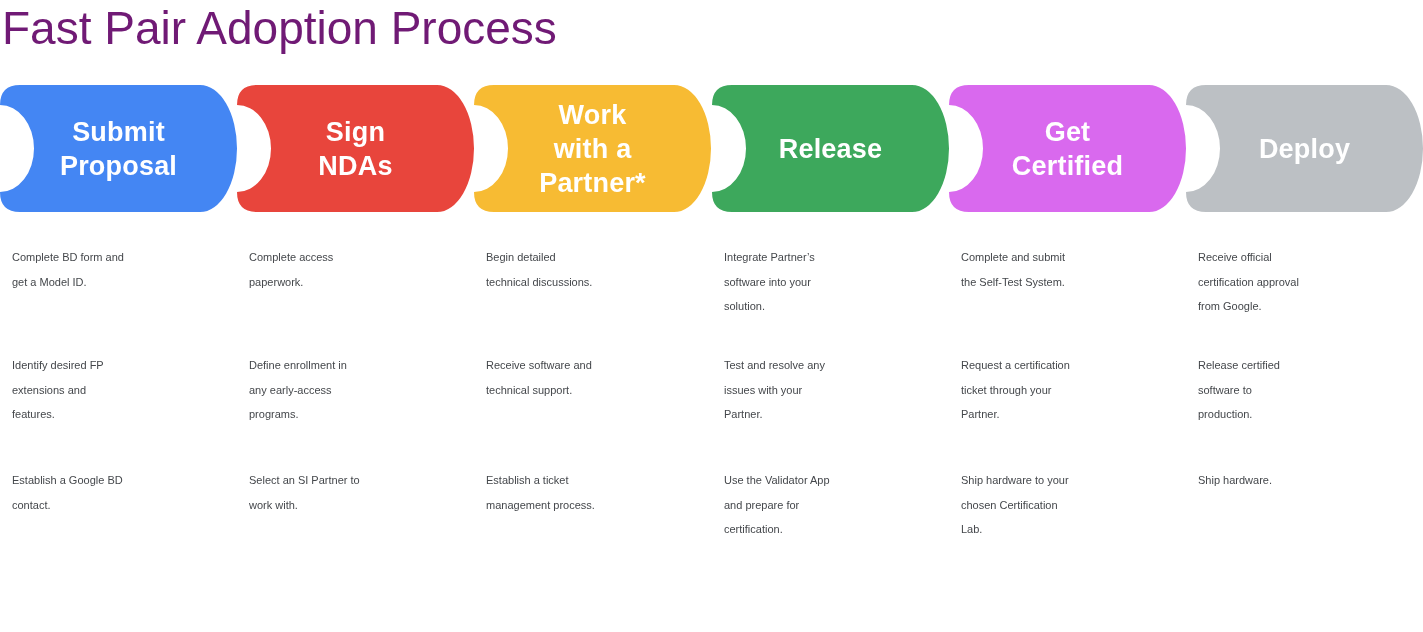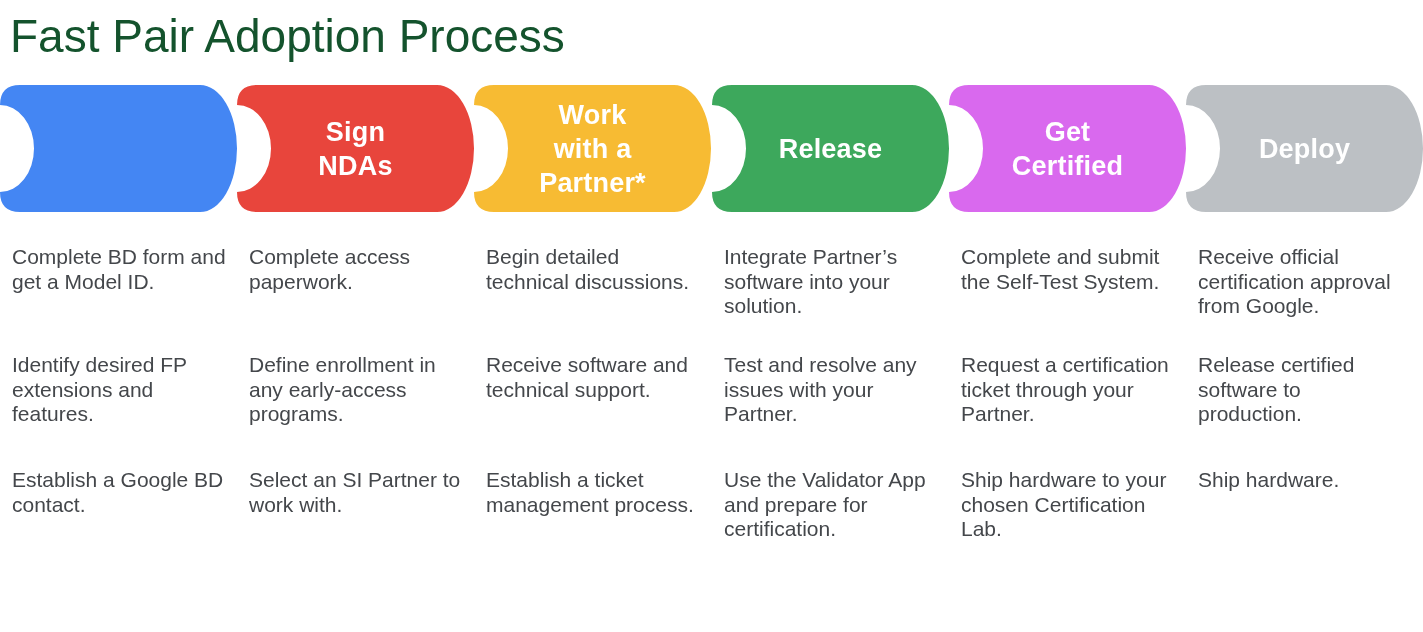--- a/index.html
+++ b/index.html
@@ -3,41 +3,41 @@
 <meta charset="utf-8">
 <style>
   html, body { margin:0; padding:0; background:#ffffff; }
   body {
     width:1423px; height:632px; overflow:hidden;
     font-family:"Liberation Sans","DejaVu Sans",sans-serif;
   }
   .canvas { position:relative; width:1423px; height:632px; background:#ffffff; }
 
   .page-title {
-    position:absolute; top:2px; left:2px; margin:8px;
+    position:absolute; top:2px; left:2px; margin:0;
     font-size:46px; line-height:52px; font-weight:400;
-    color:#14532d; letter-spacing:0px;
+    color:#701a75; letter-spacing:0px;
   }
 
   .col { position:absolute; top:85px; width:237px; height:547px; }
   .c1{left:0px} .c2{left:237px} .c3{left:474px} .c4{left:712px} .c5{left:949px} .c6{left:1186px}
 
   .chev { position:absolute; top:0; left:0; display:block; }
 
   .step-title {
     position:absolute; top:0; left:0; right:0; height:127px;
     display:flex; align-items:center; justify-content:center;
     text-align:center; color:#ffffff;
     font-size:27px; line-height:34px; font-weight:700;
     letter-spacing:0.2px; white-space:pre-line;
   }
 
   .item {
     position:absolute; left:12px; width:219px;
-    font-size:21px; line-height:24.5px; color:#44474b;
+    font-size:11px; line-height:24.5px; color:#44474b;
     white-space:pre-line;
   }
   .r1 { top:160px; }
   .r2 { top:268px; }
   .r3 { top:383px; }
 
   .footnote {
     position:absolute; left:10px; top:578px; width:740px;
     font-size:18px; line-height:24.5px; color:#44474b;
     white-space:pre-line;
@@ -47,20 +47,22 @@
 <body>
 
 <div class="canvas">
 
   <h1 class="page-title">Fast Pair Adoption Process</h1>
 
   <div class="col c1">
     <svg class="chev" width="237" height="127" viewBox="0 0 237 127">
       <path d="M 0,20 Q 0,0 20,0 L 200,0 A 37,63.5 0 0 1 200,127 L 20,127 Q 0,127 0,107 A 34,43.5 0 0 0 0,20 Z" fill="#4486F3"></path>
     </svg>
+    <div class="step-title">Submit
+Proposal</div>
     <div class="item r1">Complete BD form and
 get a Model ID.</div>
     <div class="item r2">Identify desired FP
 extensions and
 features.</div>
     <div class="item r3">Establish a Google BD
 contact.</div>
   </div>
 
   <div class="col c2">

